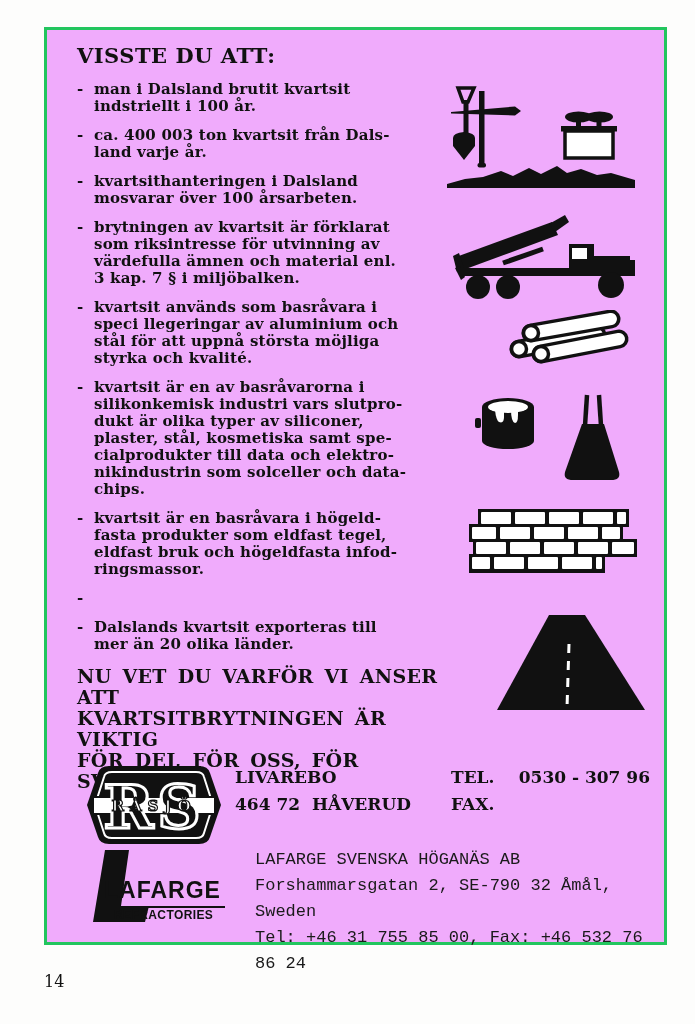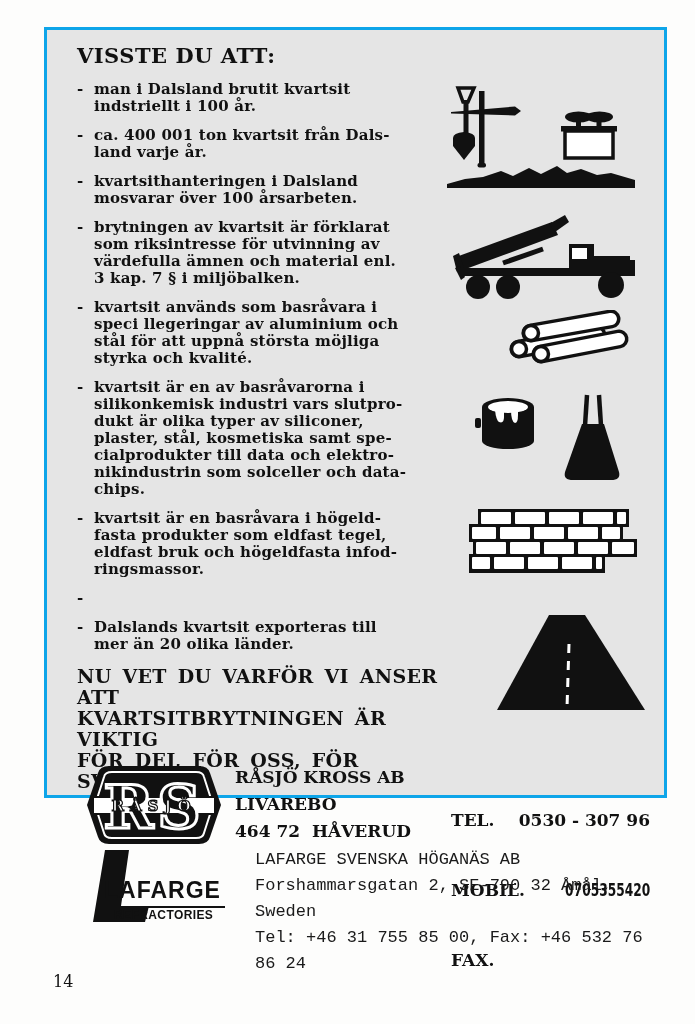--- a/index.html
+++ b/index.html
@@ -7,22 +7,22 @@
   .page{
     position:relative;
     width:695px;height:1024px;
     background:#fdfdfc;
     font-family:"DejaVu Serif", serif;
     color:#111;
     overflow:hidden;
     margin:0 auto;
   }
   .frame{
-    position:absolute;left:44px;top:27px;width:623px;height:771px;
-    box-sizing:border-box;border:3px solid #0ea5e9;background:#e5e5e5;
+    position:absolute;left:44px;top:27px;width:623px;height:918px;
+    box-sizing:border-box;border:3px solid #22c55e;background:#f0abfc;
   }
   .content{position:absolute;left:30px;top:13px;width:394px;}
   .title{font-size:21px;font-weight:bold;margin:0 0 13px 0;letter-spacing:.5px;}
   .bullet{display:flex;margin-bottom:12px;font-size:15px;font-weight:bold;line-height:17px;}
   .dash{width:17px;flex:none;}
   .btext{white-space:pre-line;letter-spacing:.2px;}
   .conclusion{
     margin-top:13px;font-size:19px;font-weight:bold;line-height:21px;
     white-space:pre-line;word-spacing:4px;letter-spacing:.3px;
   }
@@ -32,21 +32,21 @@
   .icon-pipes{left:452px;top:280px;}
   .icon-bucket{left:428px;top:364px;}
   .icon-flask{left:512px;top:362px;}
   .icon-bricks{left:422px;top:476px;}
   .icon-road{left:448px;top:582px;}
 
   .rasjo-logo{position:absolute;left:36px;top:731px;}
   .rasjo-address{position:absolute;left:188px;top:734px;font-size:17px;font-weight:bold;line-height:27px;}
   .r-line{white-space:pre;}
   .rasjo-phones{position:absolute;left:404px;top:734px;width:199px;font-size:17px;font-weight:bold;line-height:27px;}
-  .ph-row{display:flex;justify-content:space-between;margin-top:43px;}
+  .ph-row{display:flex;justify-content:space-between;}
   .ph-val{text-align:right;}
   .ph-val.condensed{
     display:inline-block;transform:scaleX(.72);transform-origin:right center;
     font-family:"DejaVu Sans",sans-serif;
   }
 
   .lafarge-logo{position:absolute;left:20px;top:818px;width:215px;height:100px;}
   .lafarge-l{position:absolute;left:12px;top:2px;}
   .lafarge-word{
     position:absolute;left:36px;top:29px;
@@ -54,39 +54,39 @@
     letter-spacing:1px;border-bottom:2px solid #111;padding:0 4px 2px 1px;text-align:center;
   }
   .lafarge-sub{
     position:absolute;left:47px;top:60px;
     font-family:"Liberation Sans",sans-serif;font-weight:bold;font-size:12px;letter-spacing:.4px;
   }
   .lafarge-text{
     position:absolute;left:208px;top:817px;
     font-family:Liberation Mono, monospace;font-size:17px;line-height:26px;color:#1a1a1a;
   }
-  .page-number{position:absolute;left:53px;top:972px;font-size:16px;}
+  .page-number{position:absolute;left:44px;top:972px;font-size:16px;}
 </style>
 </head>
 <body>
 
 <div class="page">
   <div class="frame">
 
     <div class="content">
       <h1 class="title">VISSTE DU ATT:</h1>
 
       <div class="bullet">
         <span class="dash">-</span>
         <div class="btext">man i Dalsland brutit kvartsit
 indstriellt i 100 år.</div>
       </div>
       <div class="bullet">
         <span class="dash">-</span>
-        <div class="btext">ca. 400 001 ton kvartsit från Dals-
+        <div class="btext">ca. 400 003 ton kvartsit från Dals-
 land varje år.</div>
       </div>
       <div class="bullet">
         <span class="dash">-</span>
         <div class="btext">kvartsithanteringen i Dalsland
 mosvarar över 100 årsarbeten.</div>
       </div>
       <div class="bullet">
         <span class="dash">-</span>
         <div class="btext">brytningen av kvartsit är förklarat
@@ -224,33 +224,28 @@
 
     <svg class="rasjo-logo" width="142" height="88" viewBox="0 0 142 88">
       <path d="M4,44 L15,12 Q17,5 26,5 L116,5 Q125,5 127,12 L138,44 L127,76 Q125,83 116,83 L26,83 Q17,83 15,76 Z" fill="#111"></path>
       <path d="M12,44 L21,16 Q22,11 29,11 L113,11 Q120,11 121,16 L130,44 L121,72 Q120,77 113,77 L29,77 Q22,77 21,72 Z" fill="none" stroke="#fff" stroke-width="2"></path>
       <rect x="10" y="36" width="122" height="17" fill="#fff" stroke="#111" stroke-width="2"></rect>
       <text x="71" y="67" text-anchor="middle" font-family="DejaVu Serif, serif" font-weight="bold" font-size="60" letter-spacing="4" fill="#111" stroke="#fff" stroke-width="3">RS</text>
       <text x="71" y="49.5" text-anchor="middle" font-family="DejaVu Serif, serif" font-weight="bold" font-size="15" letter-spacing="6" fill="#fff" stroke="#111" stroke-width="1.2">RÅSJÖ</text>
     </svg>
 
     <div class="rasjo-address">
-      <div class="r-line">RÅSJÖ KROSS AB</div>
       <div class="r-line">LIVAREBO</div>
       <div class="r-line">464 72  HÅVERUD</div>
     </div>
 
     <div class="rasjo-phones">
       <div class="ph-row">
         <span class="ph-label">TEL.</span>
         <span class="ph-val">0530 - 307 96</span>
-      </div>
-      <div class="ph-row">
-        <span class="ph-label">MOBIL.</span>
-        <span class="ph-val condensed">0705355420</span>
       </div>
       <div class="ph-row">
         <span class="ph-label">FAX.</span>
       </div>
     </div>
 
     <div class="lafarge-logo">
       <svg class="lafarge-l" width="70" height="74" viewBox="0 0 70 74">
         <path d="M26,0 L50,0 L42,56 L70,56 L66,72 L14,72 Z" fill="#111"></path>
       </svg>

